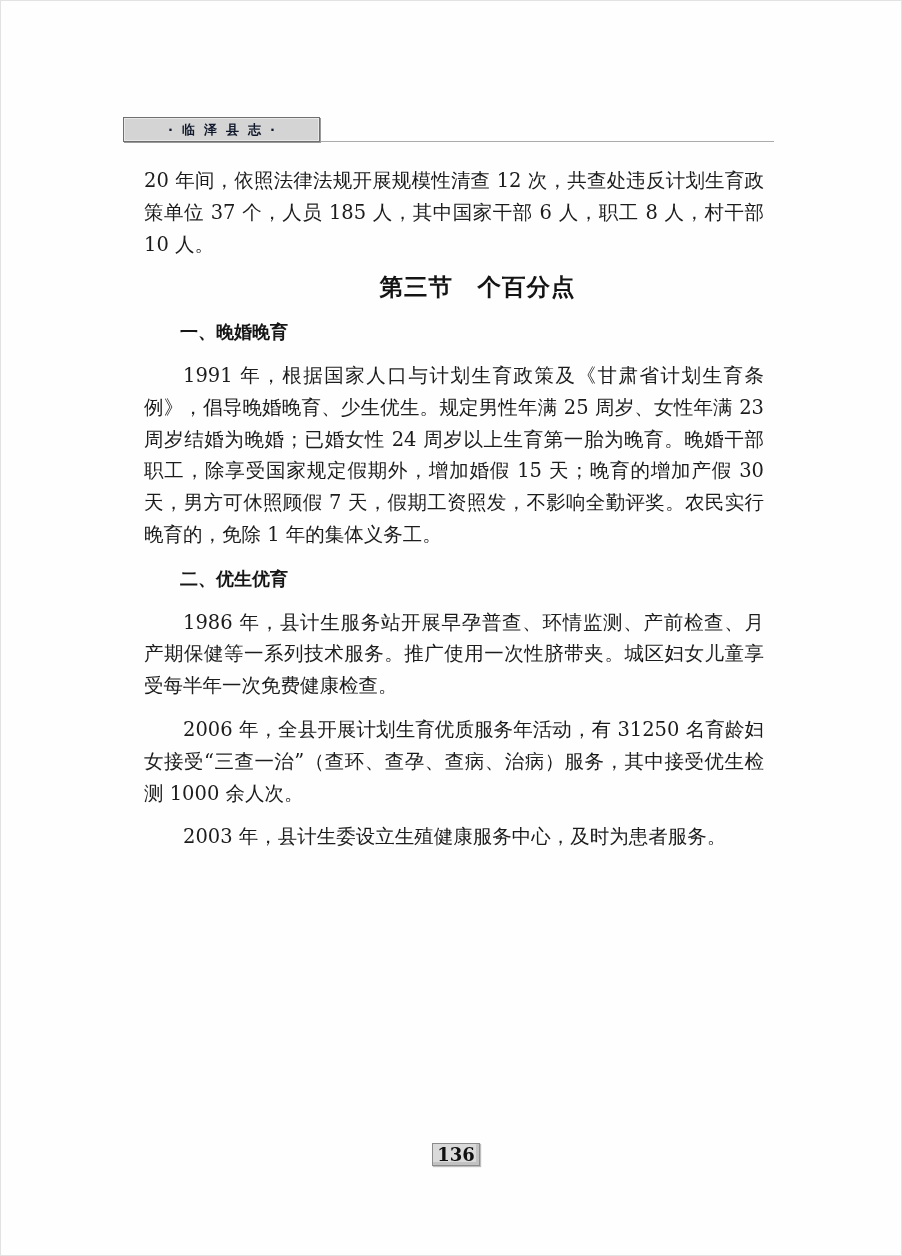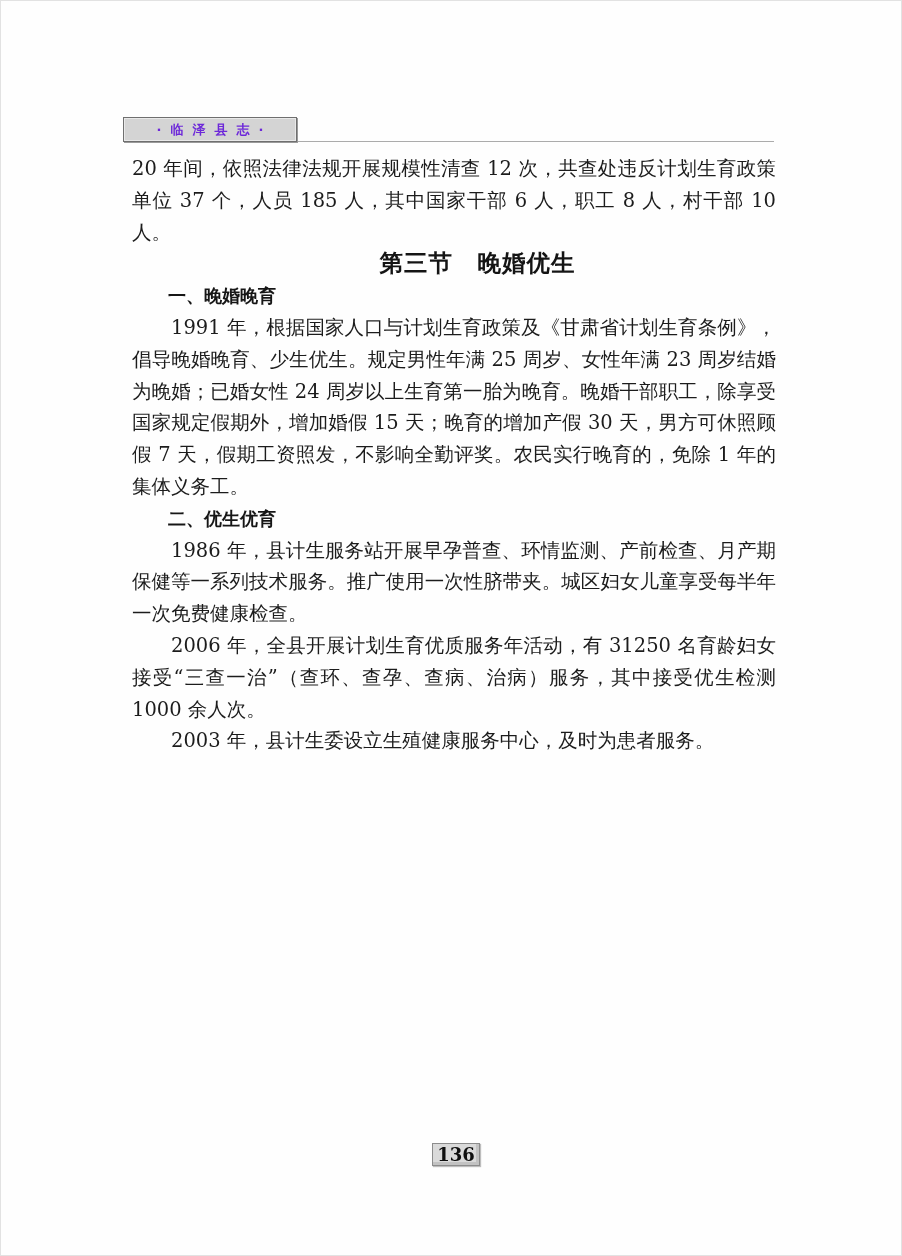--- a/index.html
+++ b/index.html
@@ -8,43 +8,43 @@
     width: 902px; height: 1256px;
     background: #fefefe;
     border: 1px solid #e2e2e2;
     box-sizing: border-box;
     overflow: hidden;
     font-family: "DejaVu Serif", "Liberation Serif", serif;
     color: #1c1c1c;
   }
   .header-band {
     position: absolute; left: 122px; top: 116px;
-    width: 174px; height: 25px;
+    width: 197px; height: 25px;
     background: #d4d4d4;
     border: 1px solid #6f6f6f;
     box-shadow: 1px 1px 0 #9a9a9a, inset 0 0 0 1px #e9e9e9;
     display: flex; align-items: center; justify-content: center;
     font-family: "DejaVu Sans", "Liberation Sans", sans-serif;
-    font-size: 13px; font-weight: bold; color: #6d28d9;
+    font-size: 13px; font-weight: bold; color: #0f172a;
     letter-spacing: 9px; text-indent: 9px;
     box-sizing: border-box;
     z-index: 2;
   }
   .header-rule {
     position: absolute; left: 122px; top: 140px;
     width: 651px; height: 1px;
     background: #ababab;
     z-index: 1;
   }
   .content {
     position: absolute; left: 131px; top: 152px; width: 644px;
     font-size: 19.5px; line-height: 31.8px;
     text-align: justify;
   }
-  .content p { margin: 0; text-indent: 2em; }
+  .content p { margin: 12px; text-indent: 2em; }
   .content p.no-indent { text-indent: 0; }
   .section-title {
     font-family: "DejaVu Sans", "Liberation Sans", sans-serif;
     font-size: 23.5px; font-weight: bold;
     text-align: center; letter-spacing: 1px;
     margin: 27px 0 40px 0; text-indent: 0;
     color: #141414;
   }
   .sub-heading {
     font-family: "DejaVu Sans", "Liberation Sans", sans-serif;
@@ -71,21 +71,21 @@
 
   <div class="header-band">
     <span>·临泽县志·</span>
   </div>
   <div class="header-rule"></div>
 
   <div class="content">
 
     <p class="no-indent">20 年间，依照法律法规开展规模性清查 12 次，共查处违反计划生育政策单位 37 个，人员 185 人，其中国家干部 6 人，职工 8 人，村干部 10 人。</p>
 
-    <p class="section-title">第三节　晚婚优生</p>
+    <p class="section-title">第三节　个百分点</p>
 
     <p class="sub-heading">一、晚婚晚育</p>
 
     <p>1991 年，根据国家人口与计划生育政策及《甘肃省计划生育条例》，倡导晚婚晚育、少生优生。规定男性年满 25 周岁、女性年满 23 周岁结婚为晚婚；已婚女性 24 周岁以上生育第一胎为晚育。晚婚干部职工，除享受国家规定假期外，增加婚假 15 天；晚育的增加产假 30 天，男方可休照顾假 7 天，假期工资照发，不影响全勤评奖。农民实行晚育的，免除 1 年的集体义务工。</p>
 
     <p class="sub-heading">二、优生优育</p>
 
     <p>1986 年，县计生服务站开展早孕普查、环情监测、产前检查、月产期保健等一系列技术服务。推广使用一次性脐带夹。城区妇女儿童享受每半年一次免费健康检查。</p>
     <p>2006 年，全县开展计划生育优质服务年活动，有 31250 名育龄妇女接受“三查一治”（查环、查孕、查病、治病）服务，其中接受优生检测 1000 余人次。</p>
     <p>2003 年，县计生委设立生殖健康服务中心，及时为患者服务。</p>

